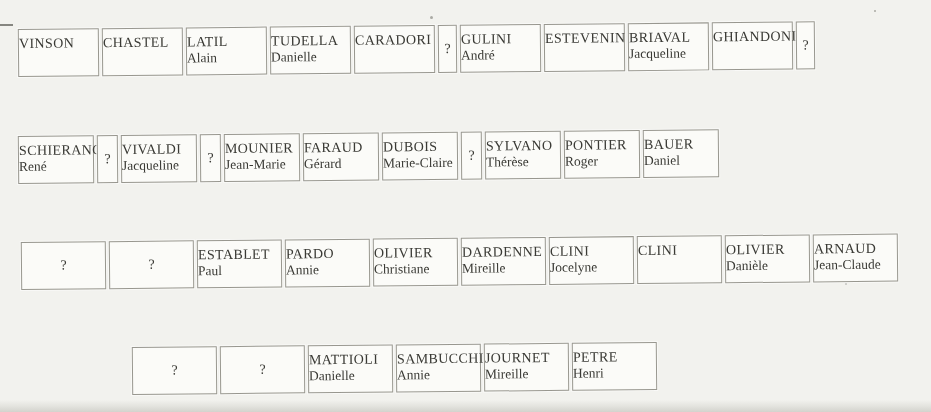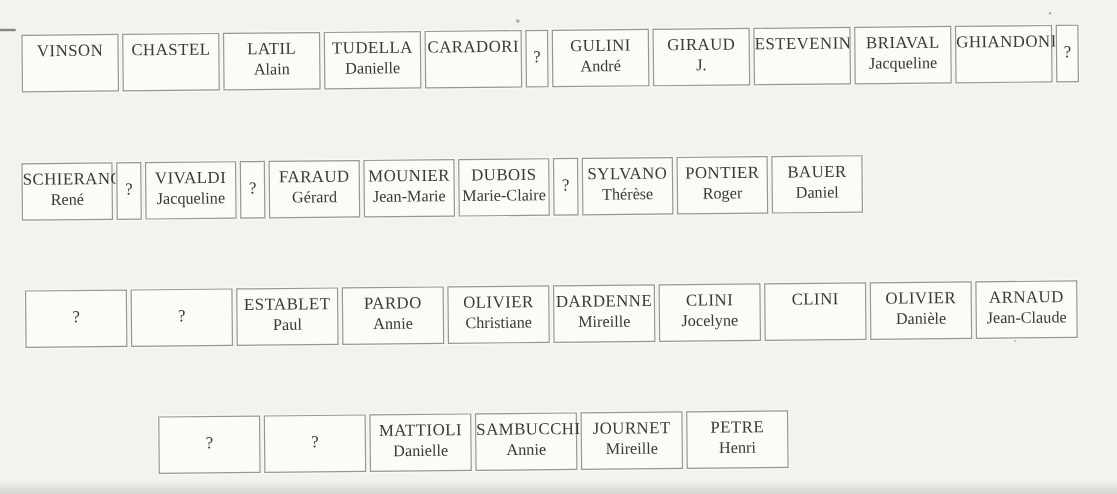--- a/index.html
+++ b/index.html
@@ -27,21 +27,21 @@
   .row-1 { left: 18px;  top: 136px; }
   .row-2 { left: 21px;  top: 242px; }
   .row-3 { left: 132px; top: 347px; }
 
   .box {
     box-sizing: border-box;
     height: 48px;
     background: var(--boxfill, #fbfbf8);
     border: 1px solid var(--border, #98978f);
     box-shadow: 0 0 0 1px rgba(255,255,255,0.55);
-    text-align: center;
+    text-align: left;
     padding-top: 5px;
     color: var(--ink, #3a3a35);
     flex: 0 0 auto;
   }
   .row-0 .box { width: 81px; }
   .row-1 .box { width: 76px; }
   .row-2 .box { width: 85px; }
   .row-3 .box { width: 85px; }
 
   .row-0 .box.narrow { width: 19px; }
@@ -120,24 +120,20 @@
           <div class="surname">CARADORI</div>
         </div>
         <div class="box narrow unknown">
           <span>?</span>
         </div>
         <div class="box">
           <div class="surname">GULINI</div>
           <div class="firstname">André</div>
         </div>
         <div class="box">
-          <div class="surname">GIRAUD</div>
-          <div class="firstname">J.</div>
-        </div>
-        <div class="box">
           <div class="surname">ESTEVENIN</div>
         </div>
         <div class="box">
           <div class="surname">BRIAVAL</div>
           <div class="firstname">Jacqueline</div>
         </div>
         <div class="box">
           <div class="surname">GHIANDONI</div>
         </div>
         <div class="box narrow unknown">
@@ -153,26 +149,26 @@
           <span>?</span>
         </div>
         <div class="box">
           <div class="surname">VIVALDI</div>
           <div class="firstname">Jacqueline</div>
         </div>
         <div class="box narrow unknown">
           <span>?</span>
         </div>
         <div class="box">
+          <div class="surname">MOUNIER</div>
+          <div class="firstname">Jean-Marie</div>
+        </div>
+        <div class="box">
           <div class="surname">FARAUD</div>
           <div class="firstname">Gérard</div>
-        </div>
-        <div class="box">
-          <div class="surname">MOUNIER</div>
-          <div class="firstname">Jean-Marie</div>
         </div>
         <div class="box">
           <div class="surname">DUBOIS</div>
           <div class="firstname">Marie-Claire</div>
         </div>
         <div class="box narrow unknown">
           <span>?</span>
         </div>
         <div class="box">
           <div class="surname">SYLVANO</div>

